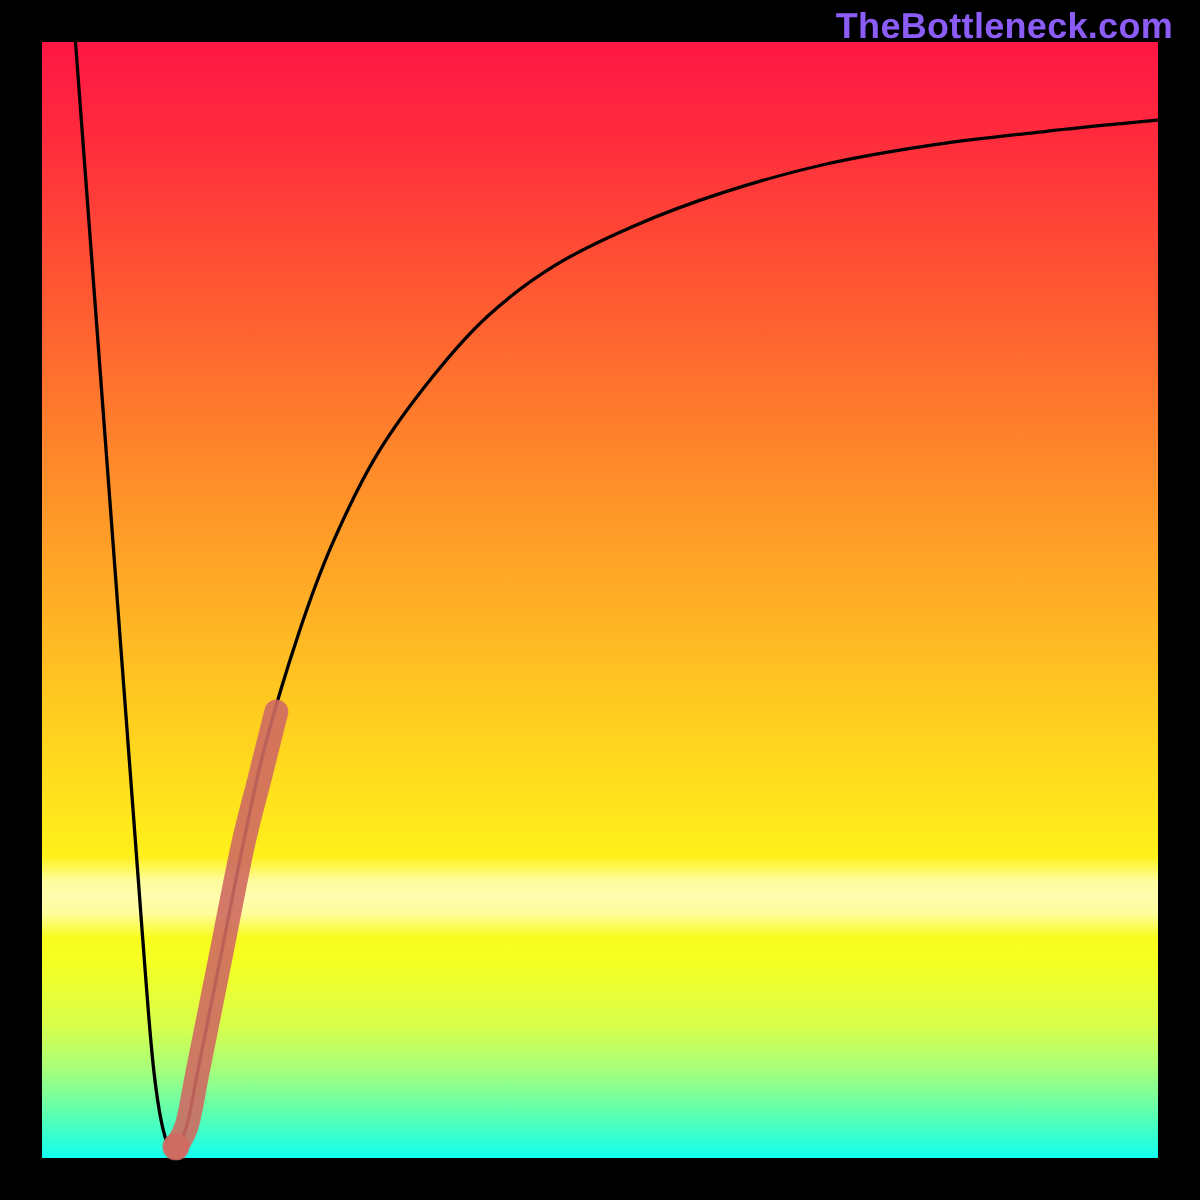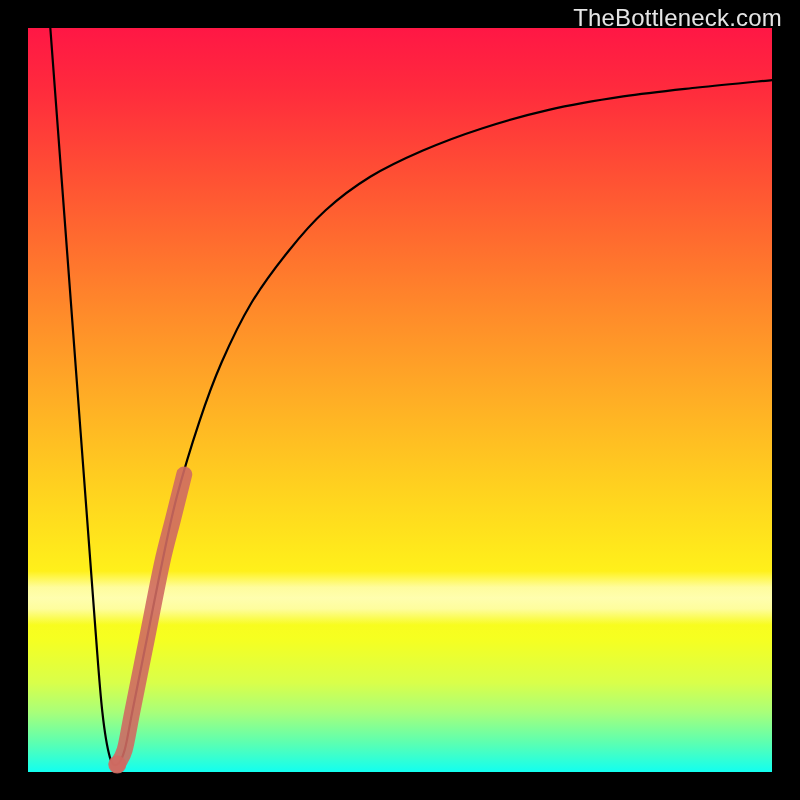--- a/index.html
+++ b/index.html
@@ -8,23 +8,23 @@
     height: 800px;
     background: #000;
     position: relative;
     overflow: hidden;
     font-family: Arial, Helvetica, sans-serif;
   }
   .watermark {
     position: absolute;
     top: 4px;
     right: 18px;
-    color: #e5e5e5;
+    color: #8b5cf6;
     font-size: 24px;
-    font-weight: 400;
+    font-weight: 700;
     z-index: 10;
     letter-spacing: 0.2px;
   }
   .plot-frame {
     position: absolute;
     left: 28px;
     top: 28px;
     width: 744px;
     height: 744px;
     background: linear-gradient(to bottom,

